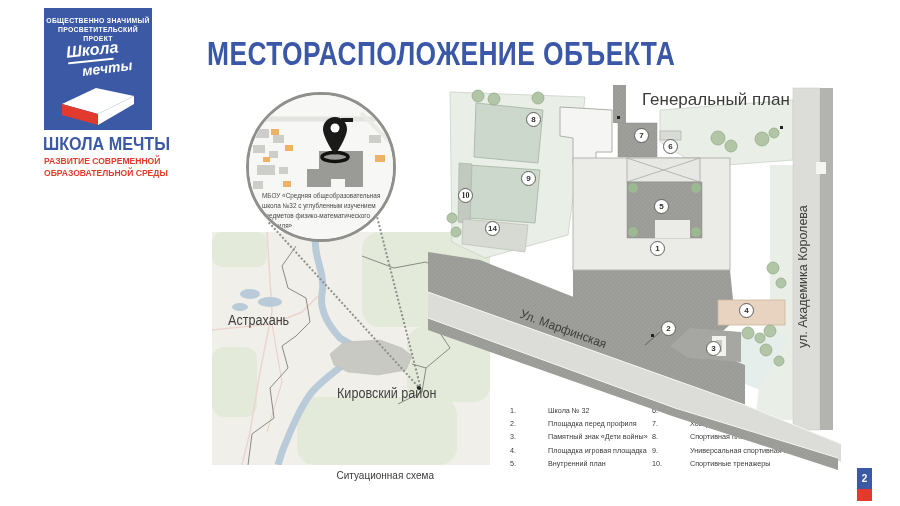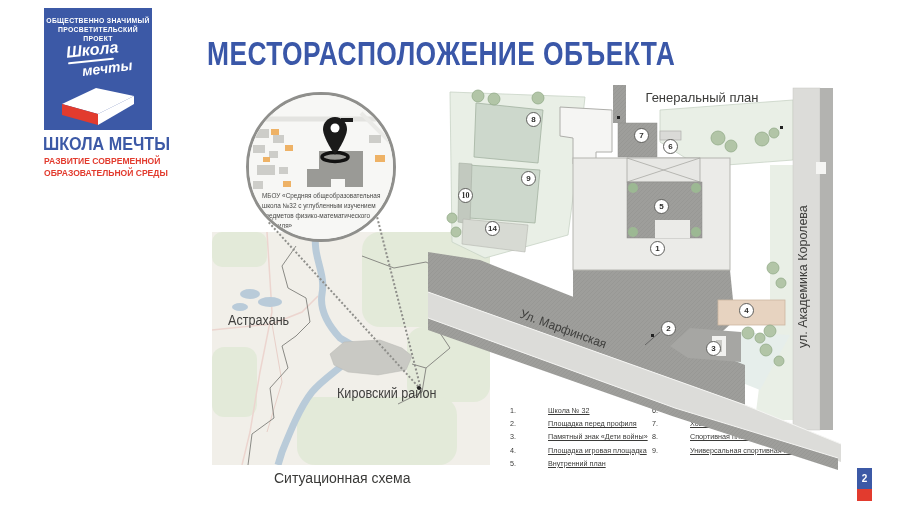--- a/index.html
+++ b/index.html
@@ -13,44 +13,44 @@
   .logo-underline{height:2px;background:#fff;border-radius:2px;}
   .brand-title{left:43px;top:133px;width:115px;color:#3c59a6;font-size:19px;font-weight:bold;transform:scaleX(.85);transform-origin:left top;white-space:nowrap;}
   .brand-sub{left:44px;top:155px;color:#e23b2e;font-size:9.5px;font-weight:bold;line-height:11.5px;transform:scaleX(.9);transform-origin:left top;white-space:nowrap;}
 
   
   .page-title{left:207px;top:35px;color:#3a57a8;font-size:33px;font-weight:bold;transform:scaleX(.8);transform-origin:left top;white-space:nowrap;letter-spacing:.5px;}
 
   
   .map-wrap{left:212px;top:232px;width:278px;height:233px;z-index:1;}
   .map-label{color:#3f3f3d;font-size:14px;transform:scaleX(.9);transform-origin:left top;white-space:nowrap;z-index:2;}
-  .map-caption{left:274px;top:470px;width:170px;text-align:left;color:#3a3a38;font-size:14px;z-index:2;}
+  .map-caption{left:264px;top:470px;width:170px;text-align:right;color:#3a3a38;font-size:10px;z-index:2;}
 
   
   .dotline{width:0;border-left:2px dotted #8f8f8b;transform-origin:top left;z-index:2;}
   .dotend{left:417px;top:386px;width:4px;height:4px;background:#222;border-radius:50%;z-index:2;}
 
   
   .callout{left:246px;top:92px;width:144px;height:144px;border-radius:50%;border:3px solid #8f8f8c;background:#f7f7f5;overflow:hidden;z-index:6;}
   .callout-text{position:absolute;left:13px;top:96px;width:122px;color:#4a4a48;font-size:6.4px;line-height:1.55;}
 
   
   .plan-svg{left:0;top:0;z-index:3;pointer-events:none;}
-  .plan-title{left:642px;top:90px;width:120px;text-align:center;color:#3b3b39;font-size:13px;z-index:4;white-space:nowrap;}
+  .plan-title{left:642px;top:90px;width:120px;text-align:center;color:#3b3b39;font-size:17px;z-index:4;white-space:nowrap;}
   .street-marf{left:523px;top:307px;color:#3e3e3c;font-size:12.5px;transform:rotate(20deg) scaleX(.95);transform-origin:left top;white-space:nowrap;z-index:4;}
   .street-kor{left:796px;top:178px;height:170px;color:#3e3e3c;font-size:12.5px;writing-mode:vertical-rl;transform:rotate(180deg);white-space:nowrap;z-index:4;}
 
   
   .mk{width:15px;height:15px;border-radius:50%;background:#fff;border:1px solid #5f5f5c;color:#2e2e2c;font-size:8px;font-weight:bold;display:flex;align-items:center;justify-content:center;z-index:5;box-sizing:border-box;}
 
   
   .legend-col{z-index:1;color:#3a3a38;font-size:7.2px;}
   .legend-row{display:flex;height:13.2px;align-items:flex-start;}
   .lnum{width:38px;flex:none;}
-  .llab{flex:1;white-space:nowrap;text-decoration:underline;}
+  .llab{flex:1;white-space:nowrap;}
 
   
   .badge{left:857px;top:468px;width:15px;height:33px;z-index:7;}
   .badge-top{width:100%;height:21px;background:#3c59a6;color:#fff;font-size:10px;font-weight:bold;display:flex;align-items:center;justify-content:center;}
   .badge-bot{width:100%;height:12px;background:#e23b2e;}
 </style>
 </head>
 <body>
 
 <div class="slide">
@@ -253,20 +253,24 @@
         <span class="llab">Хоз. двор</span>
       </div>
     <div class="legend-row">
         <span class="lnum">8.</span>
         <span class="llab">Спортивная площадка</span>
       </div>
     <div class="legend-row">
         <span class="lnum">9.</span>
         <span class="llab">Универсальная спортивная площадка</span>
       </div>
+    <div class="legend-row">
+        <span class="lnum">10.</span>
+        <span class="llab">Спортивные тренажеры</span>
+      </div>
   </div>
 
   <div class="abs badge">
     <div class="badge-top">2</div>
     <div class="badge-bot"></div>
   </div>
 
 </div>
 
 </body></html>

